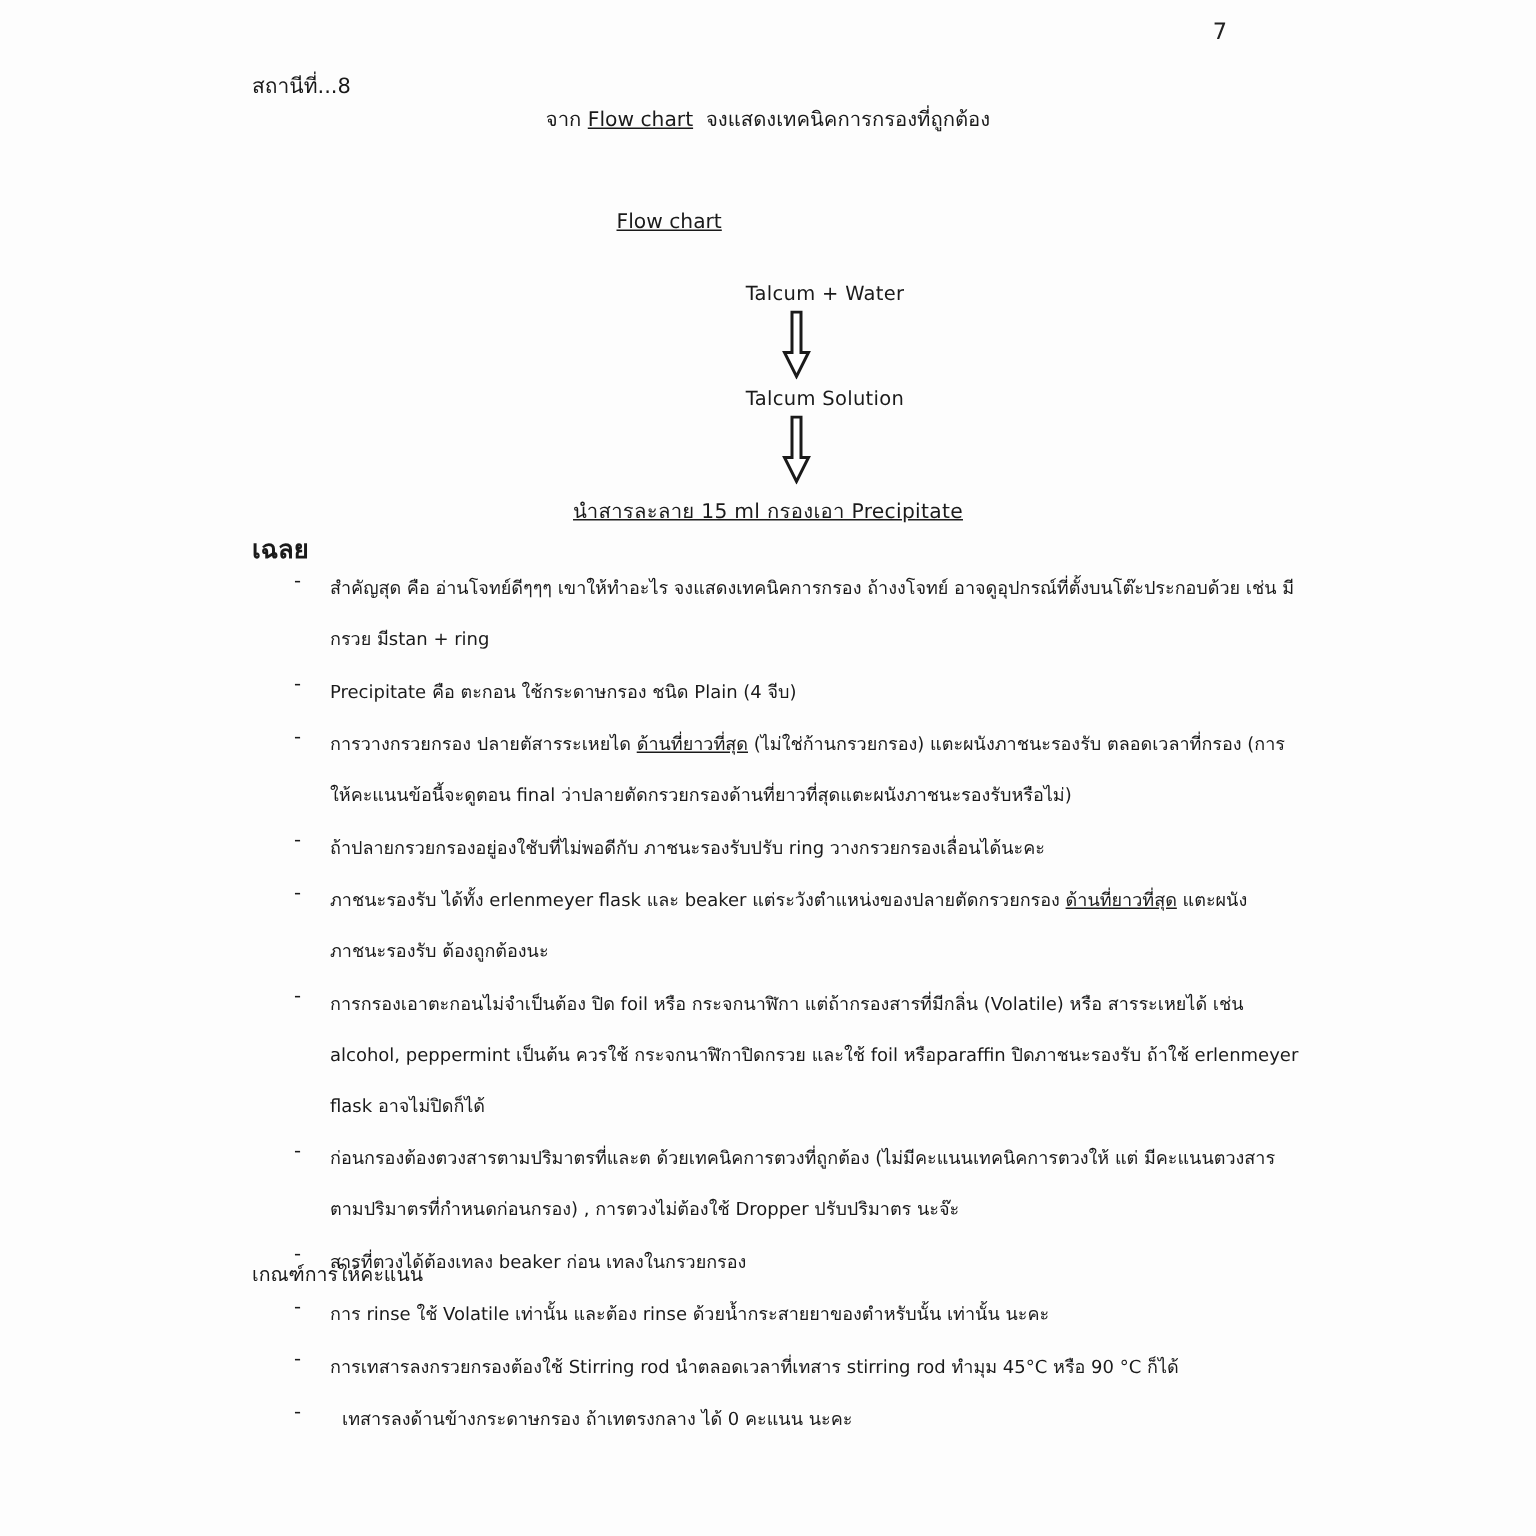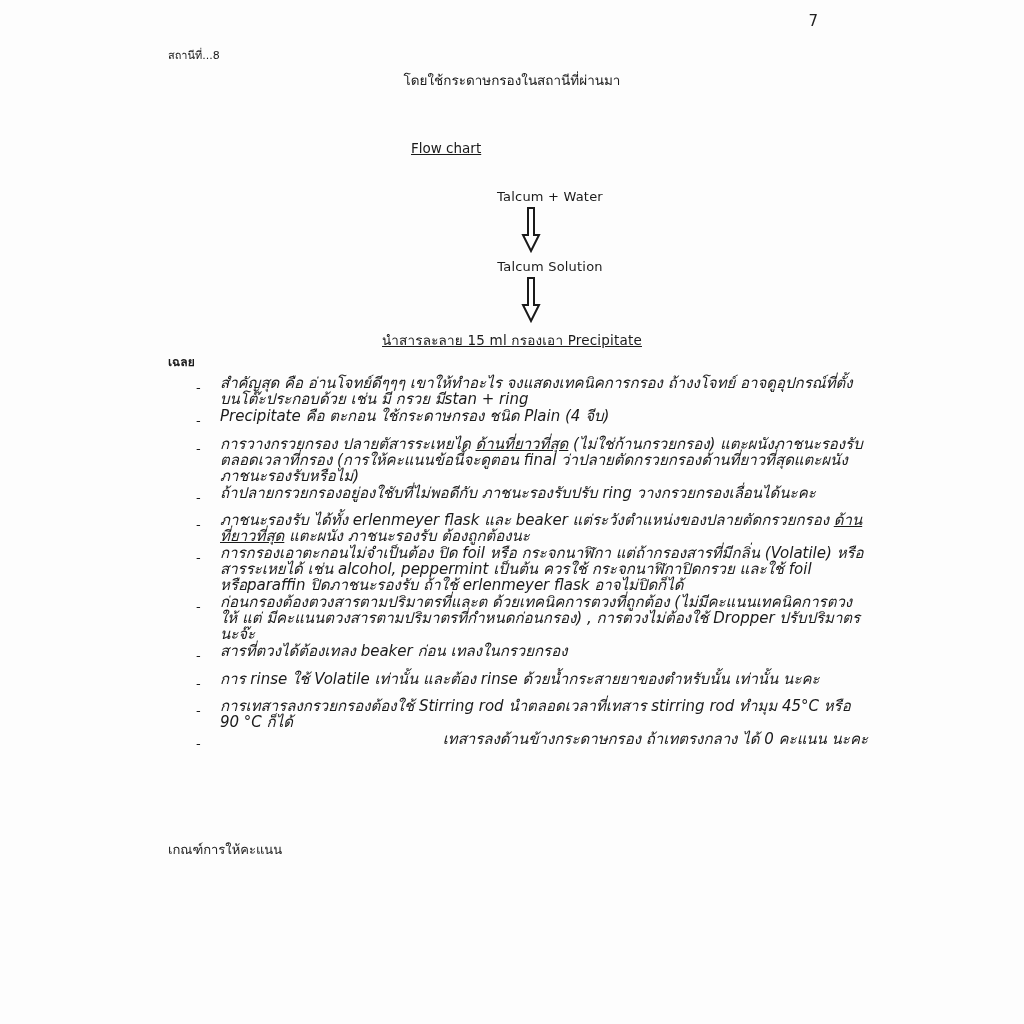--- a/index.html
+++ b/index.html
@@ -24,21 +24,21 @@
     right: 206px;
     font-size: 15px;
     color: #222;
   }
 
   
   .station-label {
     position: absolute;
     top: 46px;
     left: 168px;
-    font-size: 11px;
+    font-size: 14px;
     color: #1a1a1a;
   }
 
   
   .title-block {
     position: absolute;
     top: 70px;
     left: 0;
     width: 1024px;
     text-align: center;
@@ -84,21 +84,21 @@
   }
   .flow-arrow.a1 { top: 67px; }
   .flow-arrow.a2 { top: 137px; }
   .flow-arrow svg { display: inline-block; margin-left: 38px; }
 
   
   .answer-heading {
     position: absolute;
     top: 352px;
     left: 168px;
-    font-size: 12px;
+    font-size: 17px;
     font-weight: bold;
   }
   .criteria-heading {
     position: absolute;
     top: 839px;
     left: 168px;
     font-size: 13px;
     font-weight: normal;
   }
 
@@ -118,39 +118,38 @@
     flex: 0 0 34px;
     text-align: left;
     padding-left: 28px;
     box-sizing: border-box;
     font-size: 13px;
     line-height: 26.5px;
     color: #1a1a1a;
   }
   .bullet-text {
     flex: 1 1 auto;
-    font-size: 15px;
-    line-height: 16px;
+    font-size: 12px;
+    line-height: 34px;
     color: #1a1a1a;
     padding-left: 18px;
-    font-style: italic;
-  }
-  .bullet-item.indented .bullet-text { padding-left: 26px; text-align: right; }
+  }
+  .bullet-item.indented .bullet-text { padding-left: 26px; }
 </style>
 </head>
 <body>
 
 <div class="page">
 
   <div class="page-number">7</div>
 
   <div class="station-label">สถานีที่...8</div>
 
   <div class="title-block">
-    <div class="title-line">โดยใช้กระดาษกรองในสถานีที่ผ่านมา</div>
+    <div class="title-line"><span>จาก </span><span class="u">Flow chart</span><span>  จงแสดงเทคนิคการกรองที่ถูกต้อง</span></div>
   </div>
 
   <div class="flow">
     <div class="flow-heading">Flow chart</div>
 
     <div class="flow-node n1">Talcum + Water</div>
 
     <div class="flow-arrow a1">
       <svg width="20" height="46" viewBox="0 0 20 46">
         <path d="M7 1 L13 1 L13 28 L18 28 L10 44 L2 28 L7 28 Z" fill="#ffffff" stroke="#1a1a1a" stroke-width="2" stroke-linejoin="miter"></path>

